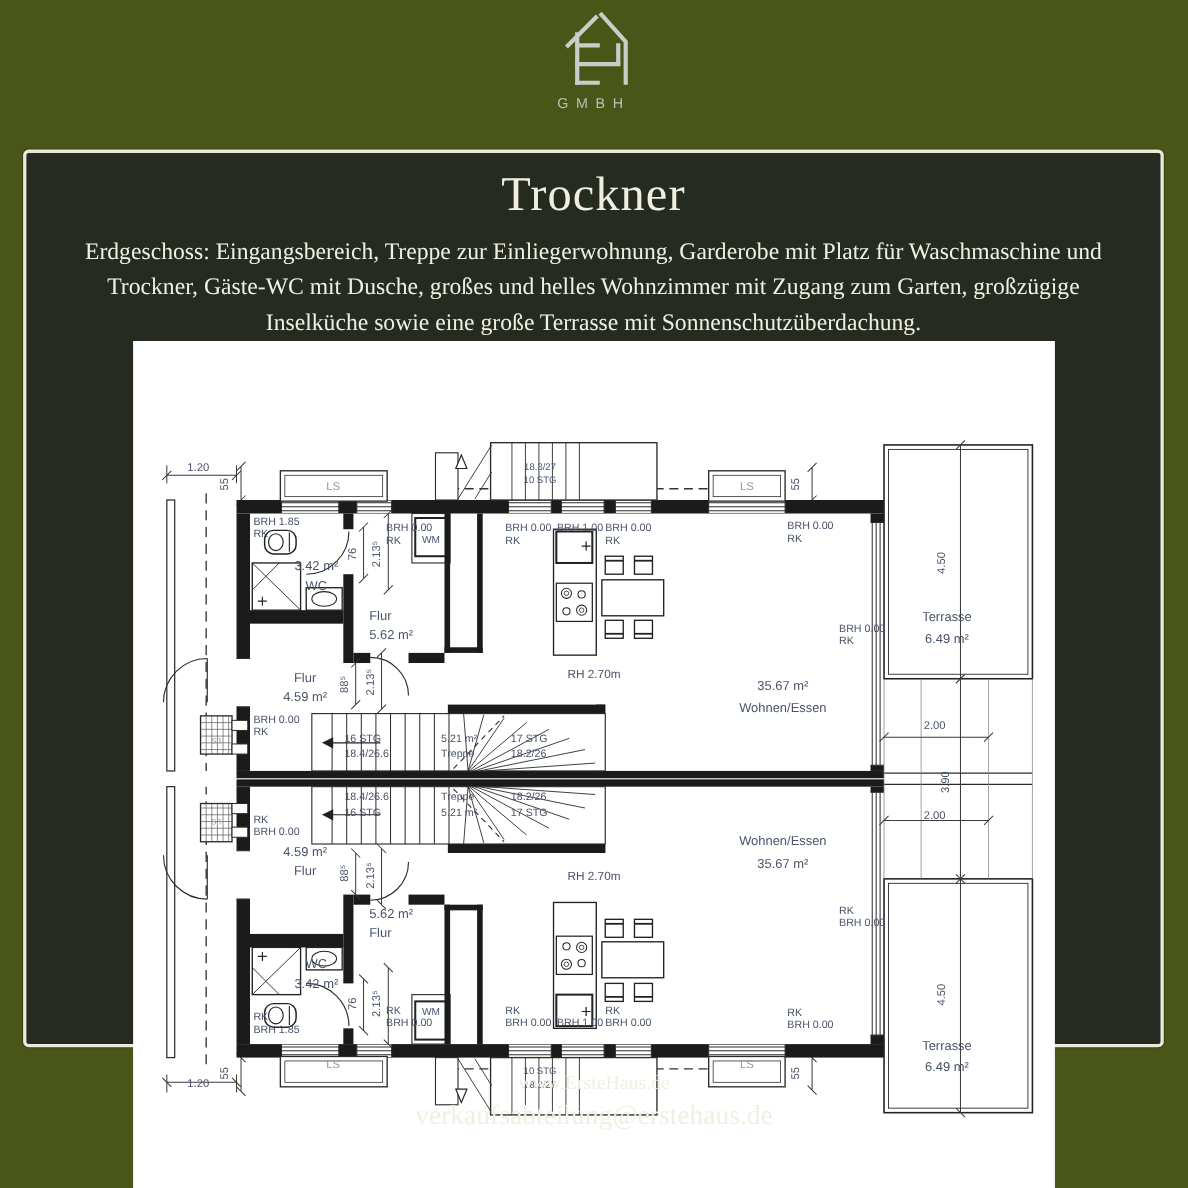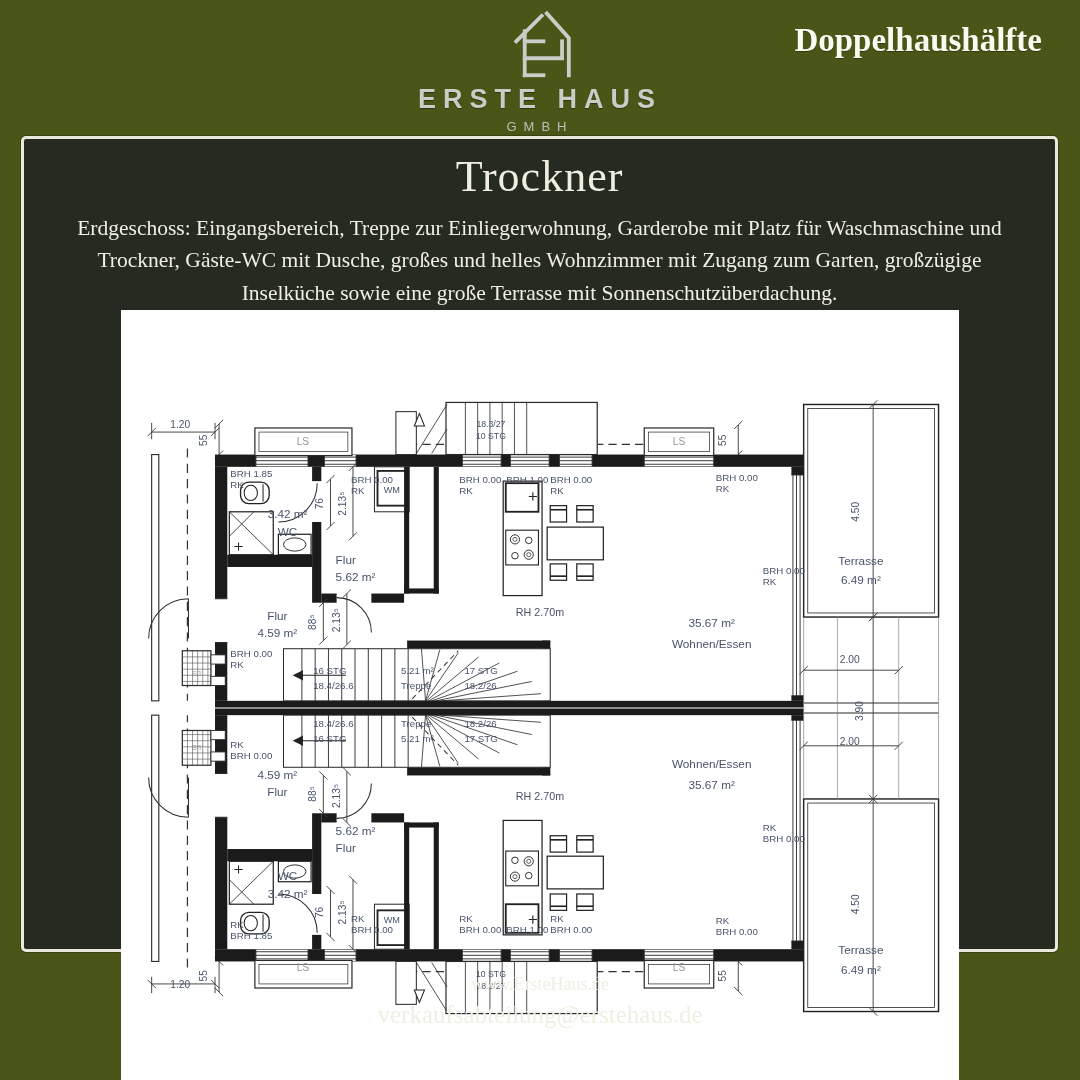--- a/index.html
+++ b/index.html
@@ -48,34 +48,32 @@
   .plan svg text{font-family:"Liberation Sans",sans-serif;}
   
   .footer{position:absolute;left:0;top:972px;width:1080px;text-align:center;color:#eff0e2;}
   .footer .site{font-size:18px;line-height:1.4;}
   .footer .mail{font-size:25px;line-height:1.4;}
 </style>
 </head>
 <body>
 
 <div class="header">
-  <div class="badge">Doppelhaushälfte</div>
   <div class="logo">
     <svg width="86" height="78" viewBox="0 0 100 92">
       <g fill="none" stroke="#c9ccc7" stroke-width="4.5" stroke-linecap="square">
         <path d="M22,44 L52,14"></path>
         <path d="M58,11 L84,40 L84,84"></path>
         <path d="M32,32 L32,84"></path>
         <path d="M32,44 L54,44"></path>
         <path d="M32,64 L76,64"></path>
         <path d="M32,84 L54,84"></path>
         <path d="M76,44 L76,62"></path>
       </g>
     </svg>
-    <div class="brand">ERSTE HAUS</div>
     <div class="brand-sub">GMBH</div>
   </div>
 </div>
 
 <div class="panel">
   <h1 class="panel-title">Trockner</h1>
   <p class="panel-desc">Erdgeschoss: Eingangsbereich, Treppe zur Einliegerwohnung, Garderobe mit Platz für Waschmaschine und Trockner, Gäste-WC mit Dusche, großes und helles Wohnzimmer mit Zugang zum Garten, großzügige Inselküche sowie eine große Terrasse mit Sonnenschutzüberdachung.</p>
 
   <div class="plan">
     <svg id="plan-svg" viewBox="0 0 820 620" preserveAspectRatio="xMidYMid meet">

